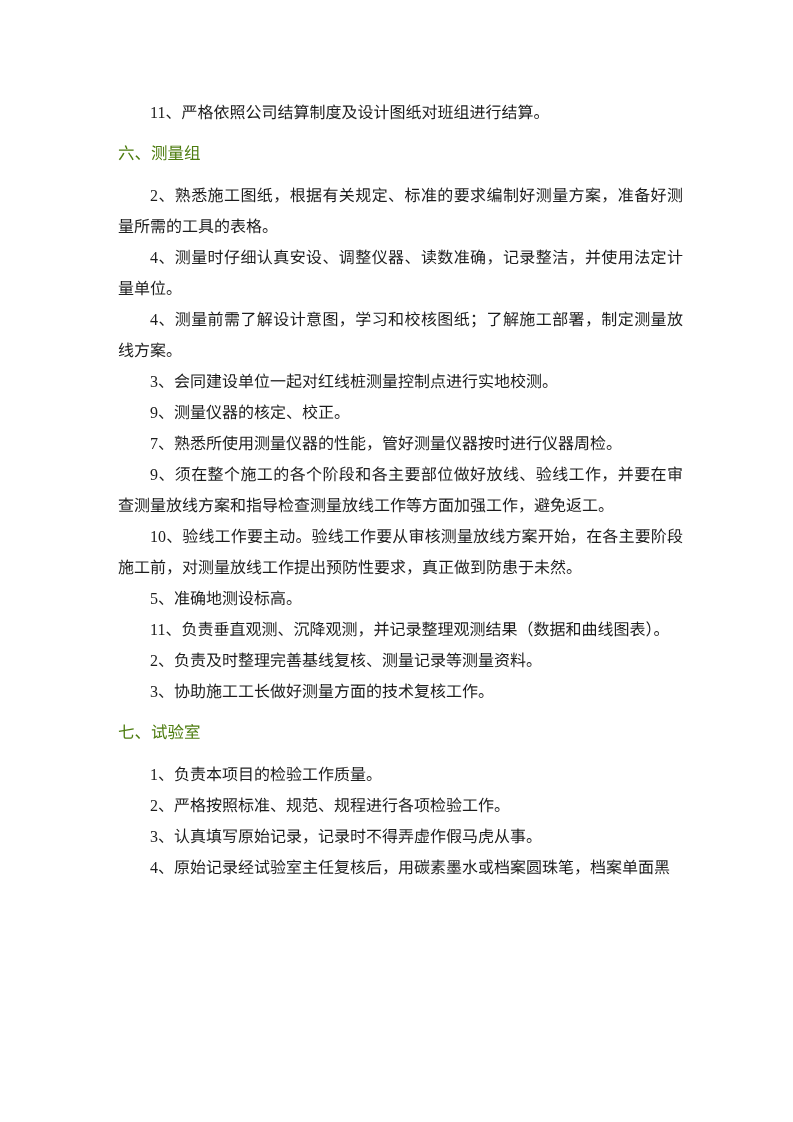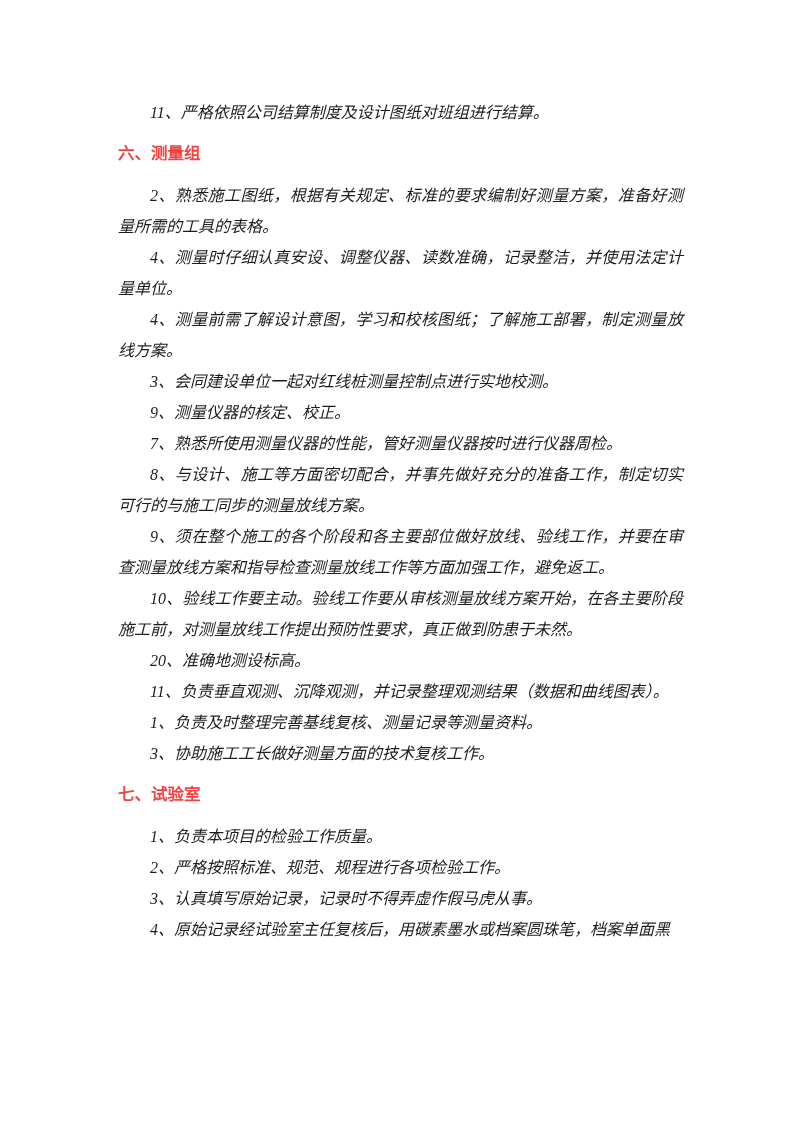--- a/index.html
+++ b/index.html
@@ -20,50 +20,48 @@
     color: #1c1c1c;
     overflow: hidden;
   }
   .para {
     margin: 0;
     line-height: 31px;
     text-align: justify;
     text-justify: inter-ideograph;
     text-indent: 2em;
     word-break: break-all;
-    font-style: italic;
   }
   .heading {
     margin: 10px 0 11px 0;
     line-height: 31px;
     font-size: 16.5px;
-    font-weight: bold;
+    font-weight: normal;
     text-indent: 0;
-    color: #ef4444;
+    color: #4d7c0f;
   }
 </style>
 </head>
 <body>
 
 <div class="page">
   <p class="para">11、严格依照公司结算制度及设计图纸对班组进行结算。</p>
   <div id="sections">
       <h2 class="heading">六、测量组</h2>
       <p class="para">2、熟悉施工图纸，根据有关规定、标准的要求编制好测量方案，准备好测量所需的工具的表格。</p>
       <p class="para">4、测量时仔细认真安设、调整仪器、读数准确，记录整洁，并使用法定计量单位。</p>
       <p class="para">4、测量前需了解设计意图，学习和校核图纸；了解施工部署，制定测量放线方案。</p>
       <p class="para">3、会同建设单位一起对红线桩测量控制点进行实地校测。</p>
       <p class="para">9、测量仪器的核定、校正。</p>
       <p class="para">7、熟悉所使用测量仪器的性能，管好测量仪器按时进行仪器周检。</p>
-      <p class="para">8、与设计、施工等方面密切配合，并事先做好充分的准备工作，制定切实可行的与施工同步的测量放线方案。</p>
       <p class="para">9、须在整个施工的各个阶段和各主要部位做好放线、验线工作，并要在审查测量放线方案和指导检查测量放线工作等方面加强工作，避免返工。</p>
       <p class="para">10、验线工作要主动。验线工作要从审核测量放线方案开始，在各主要阶段施工前，对测量放线工作提出预防性要求，真正做到防患于未然。</p>
-      <p class="para">20、准确地测设标高。</p>
+      <p class="para">5、准确地测设标高。</p>
       <p class="para">11、负责垂直观测、沉降观测，并记录整理观测结果（数据和曲线图表）。</p>
-      <p class="para">1、负责及时整理完善基线复核、测量记录等测量资料。</p>
+      <p class="para">2、负责及时整理完善基线复核、测量记录等测量资料。</p>
       <p class="para">3、协助施工工长做好测量方面的技术复核工作。</p>
       <h2 class="heading">七、试验室</h2>
       <p class="para">1、负责本项目的检验工作质量。</p>
       <p class="para">2、严格按照标准、规范、规程进行各项检验工作。</p>
       <p class="para">3、认真填写原始记录，记录时不得弄虚作假马虎从事。</p>
       <p class="para">4、原始记录经试验室主任复核后，用碳素墨水或档案圆珠笔，档案单面黑</p>
     </div>
 </div>
 
 </body></html>

